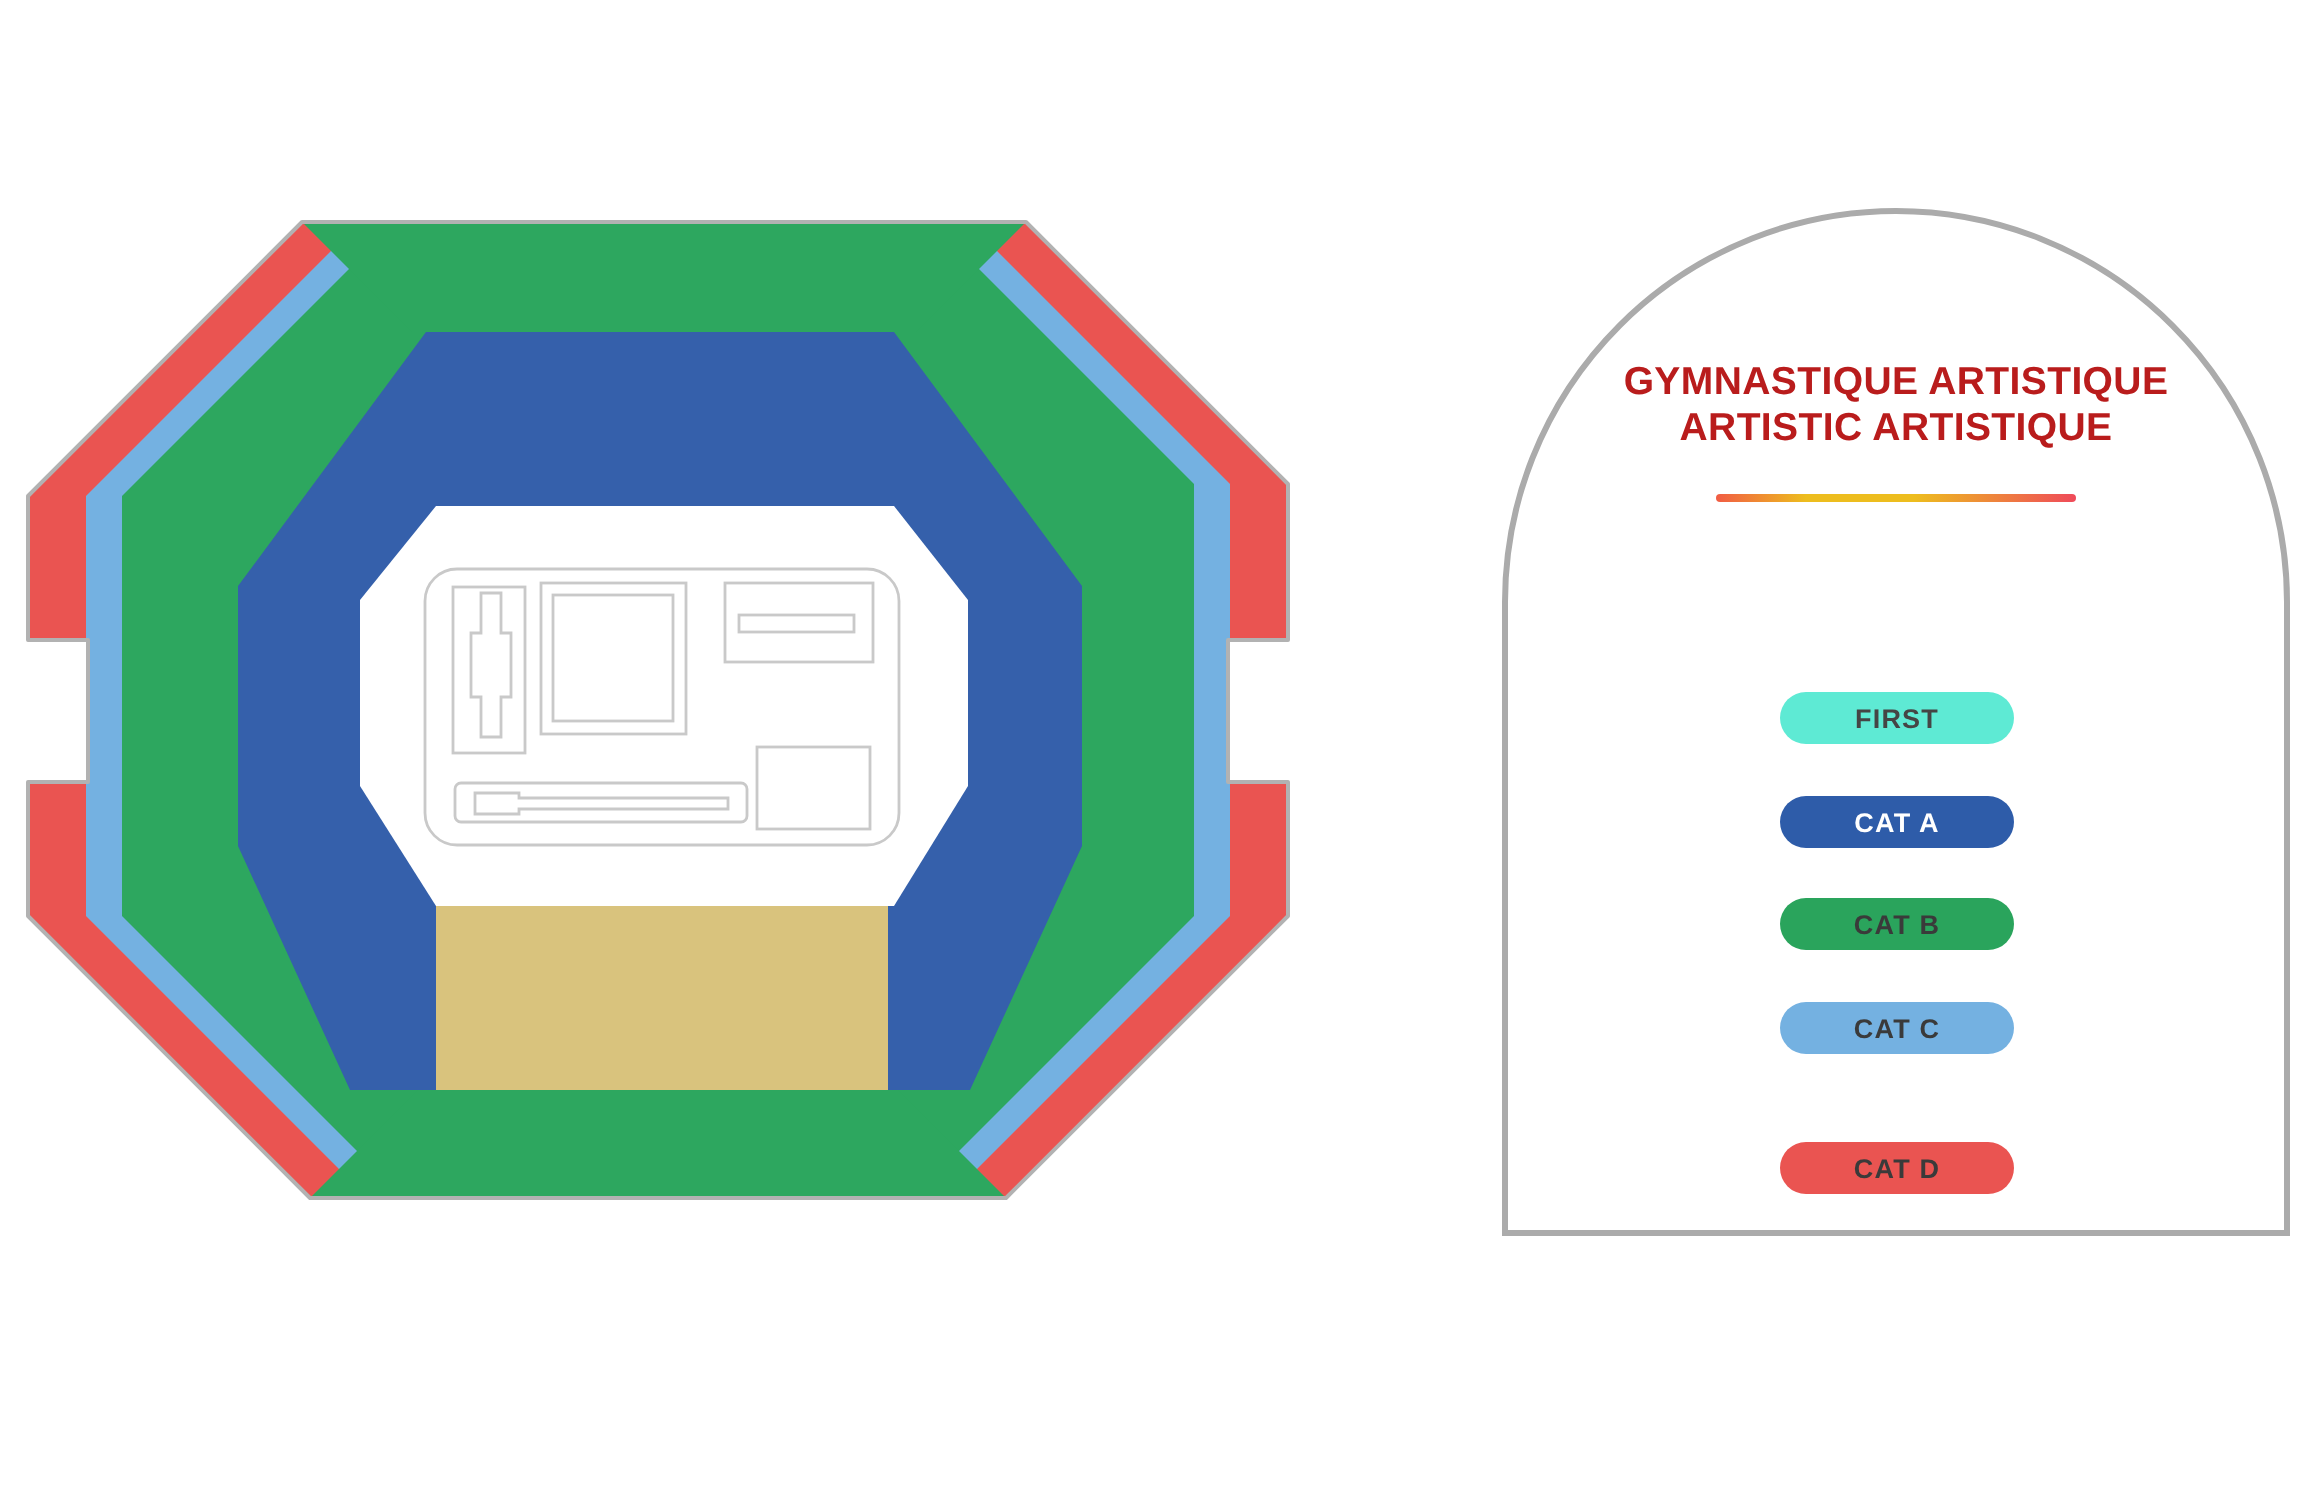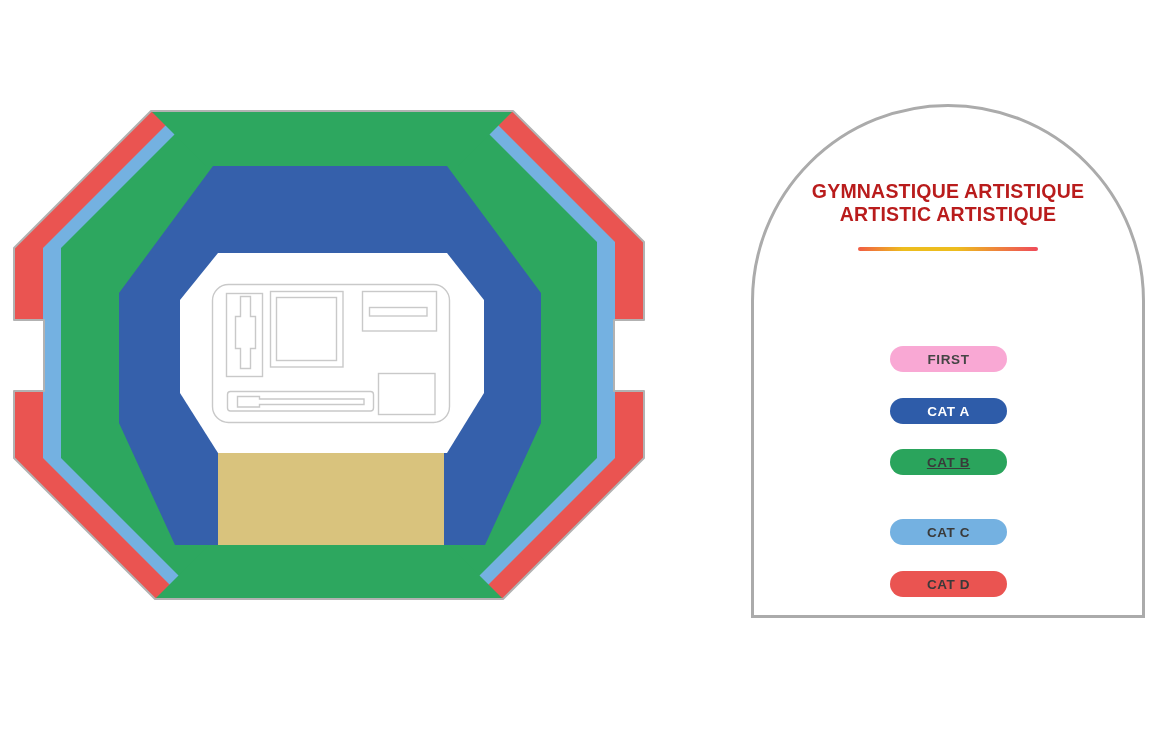--- a/index.html
+++ b/index.html
@@ -34,21 +34,21 @@
   .venue-line1,.venue-line3{color:#4D4D4D;}
   .venue-line2{color:#7E7E7E;}
   .pill{
     position:absolute;left:136px;width:117px;height:26px;
     border-radius:13px;display:flex;align-items:center;justify-content:center;
     font-weight:bold;font-size:13.5px;letter-spacing:.6px;
   }
   .pill-0{top:239px;}
   .pill-1{top:291px;}
   .pill-2{top:342px;}
-  .pill-3{top:412px;}
+  .pill-3{top:394px;}
   .pill-4{top:446px;margin-top:18px;}
 </style>
 </head>
 <body>
 
 <div class="stage">
 
   <svg id="stadium-svg" viewBox="0 0 660 508">
 
     <path d="M151,13 H513 L644,144 V222 H614 V293 H644 V360 L503,501 H155 L14,360 V293 H44 V222 H14 V150 Z" fill="#EA5451"></path>
@@ -85,19 +85,19 @@
   <div class="arch">
 
     <div class="title-block">
       <div>GYMNASTIQUE ARTISTIQUE</div>
       <div>ARTISTIC ARTISTIQUE</div>
     </div>
 
     <div class="divider" style="background: linear-gradient(90deg, rgb(241, 92, 68) 0%, rgb(237, 189, 30) 25%, rgb(237, 189, 30) 55%, rgb(239, 74, 90) 100%);"></div>
 
 
-    <div class="pill pill-0" style="background: #f9a8d4; color: rgb(69, 69, 69);">FIRST</div>
+    <div class="pill pill-0" style="background: #5eead4; color: rgb(69, 69, 69);">FIRST</div>
     <div class="pill pill-1" style="background: rgb(46, 92, 169); color: #ffffff;">CAT A</div>
-    <div class="pill pill-2" style="background: rgb(42, 164, 92); color: rgb(58, 58, 58); text-decoration: underline;">CAT B</div>
+    <div class="pill pill-2" style="background: rgb(42, 164, 92); color: rgb(58, 58, 58);">CAT B</div>
     <div class="pill pill-3" style="background: rgb(116, 177, 225); color: rgb(58, 58, 58);">CAT C</div>
     <div class="pill pill-4" style="background: rgb(234, 84, 81); color: rgb(58, 58, 58);">CAT D</div>
   </div>
 </div>
 
 </body></html>

